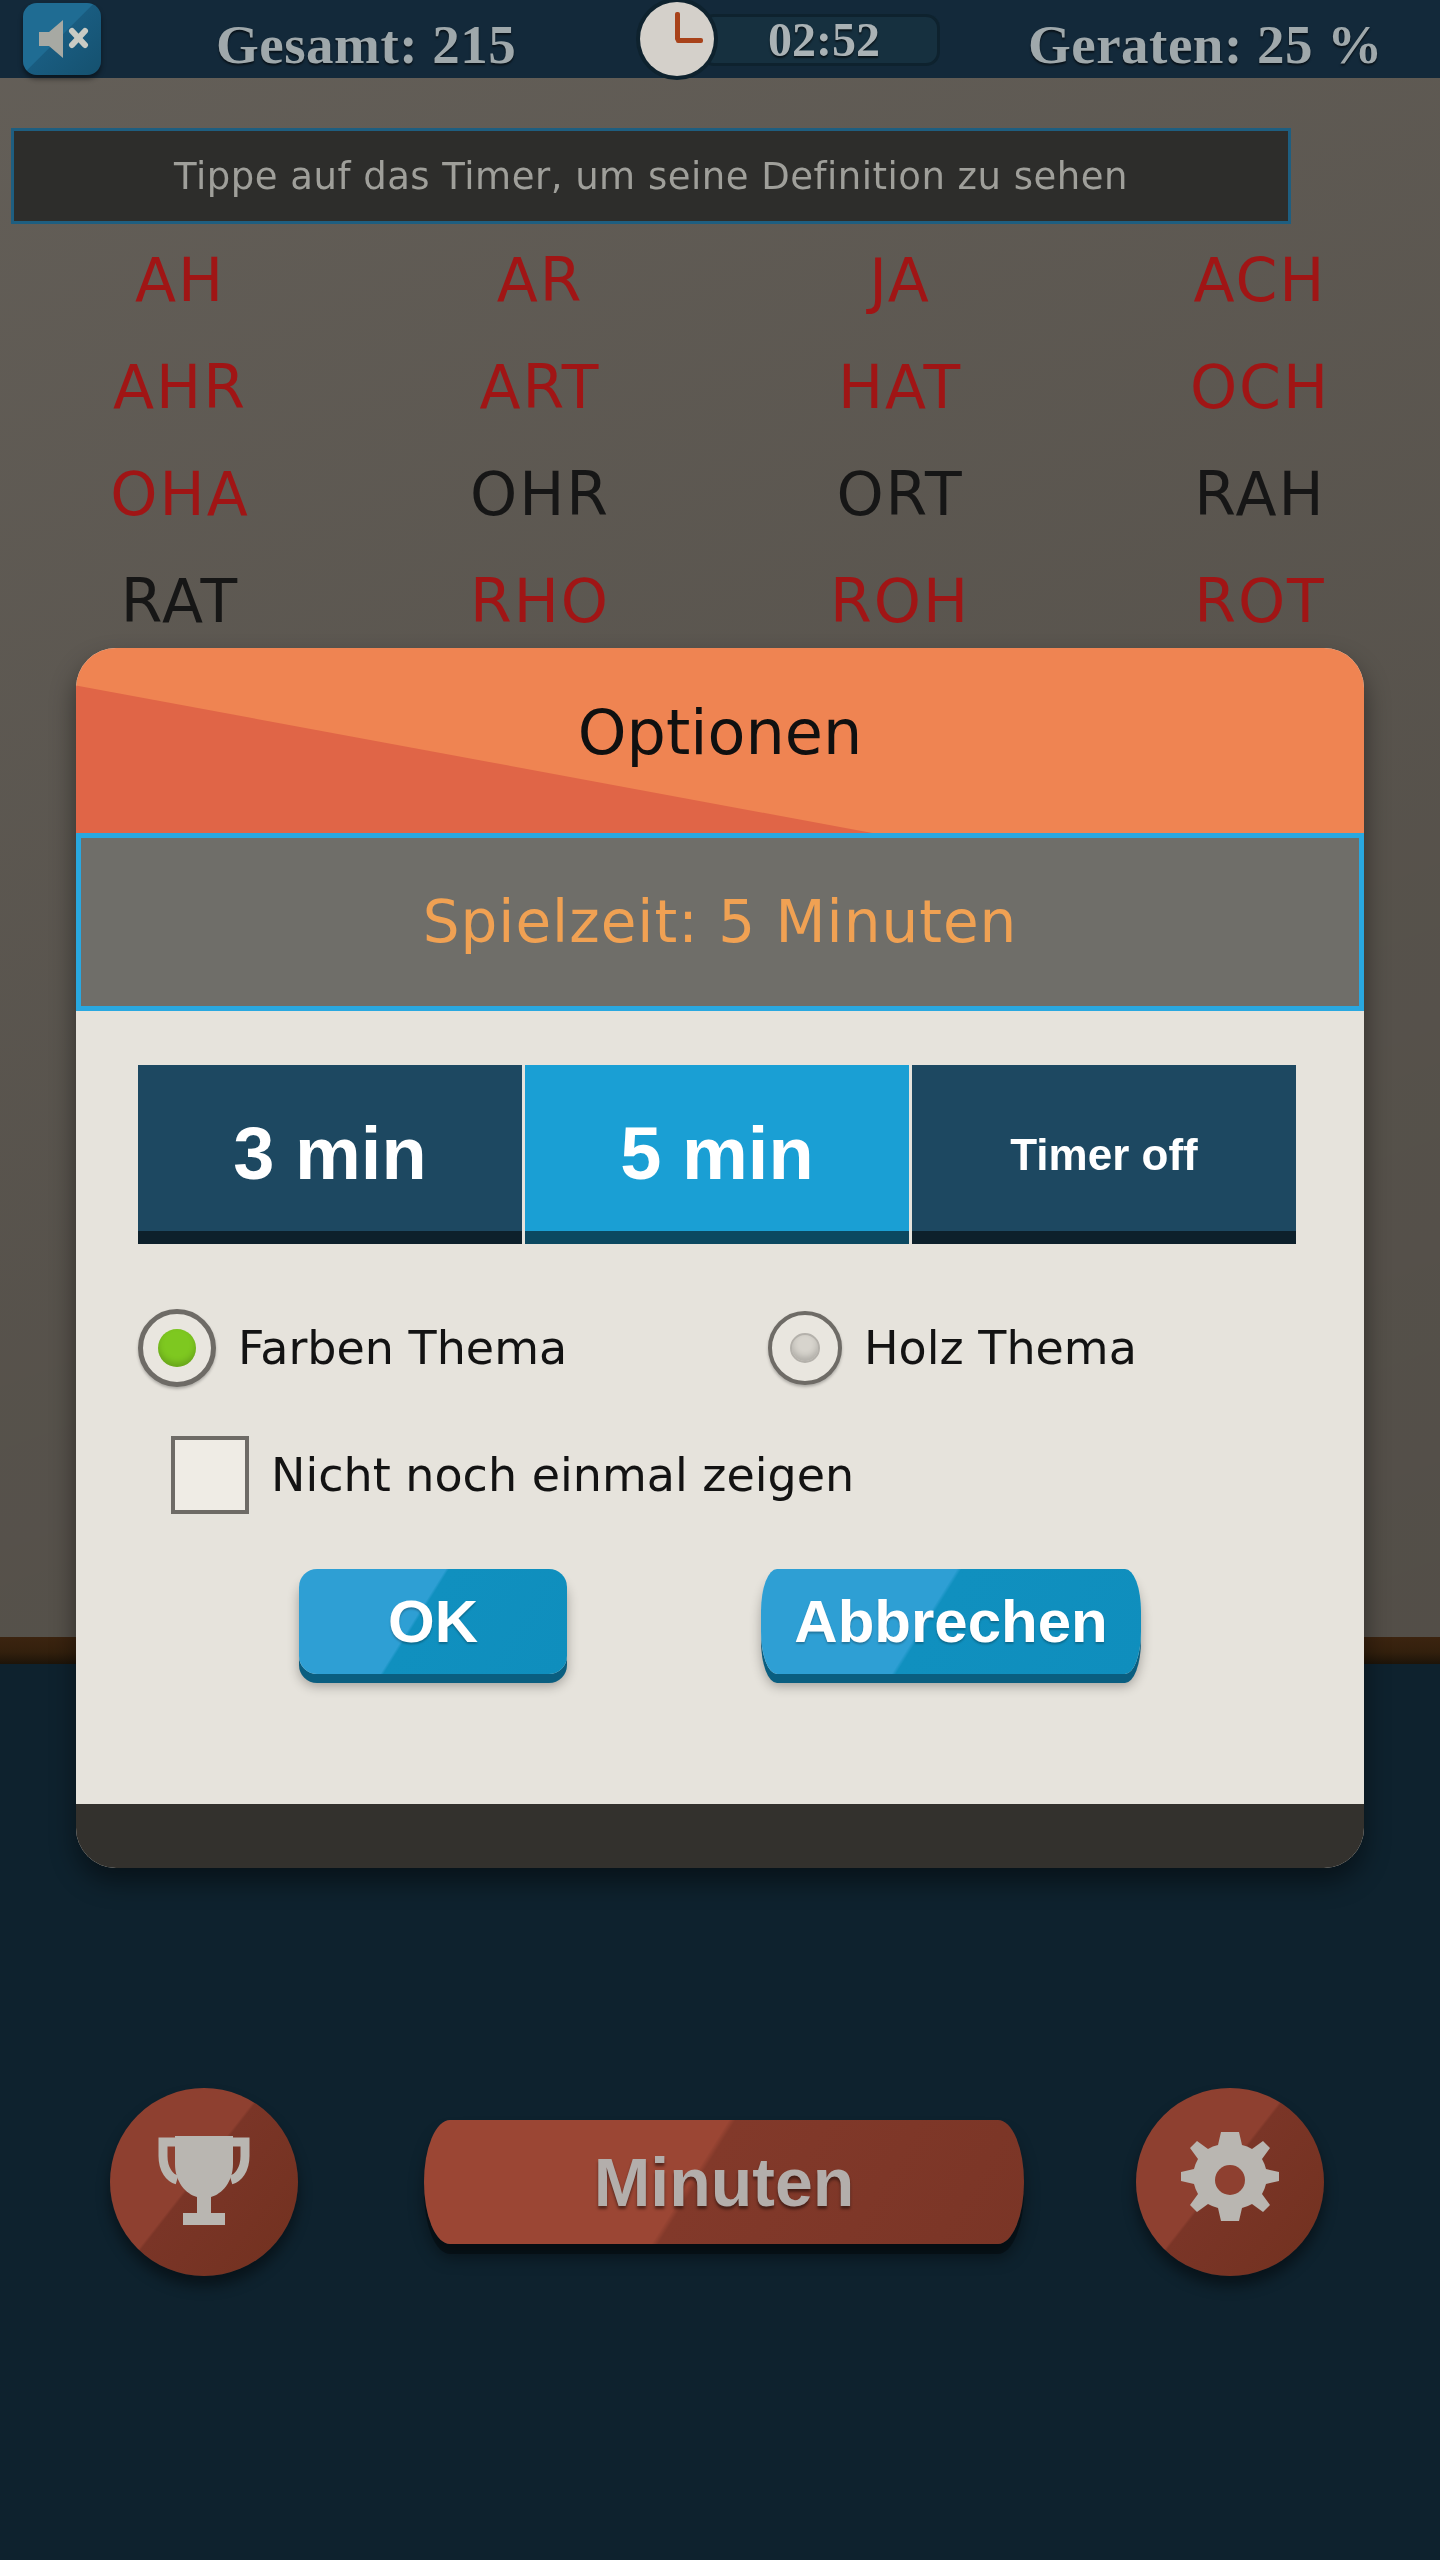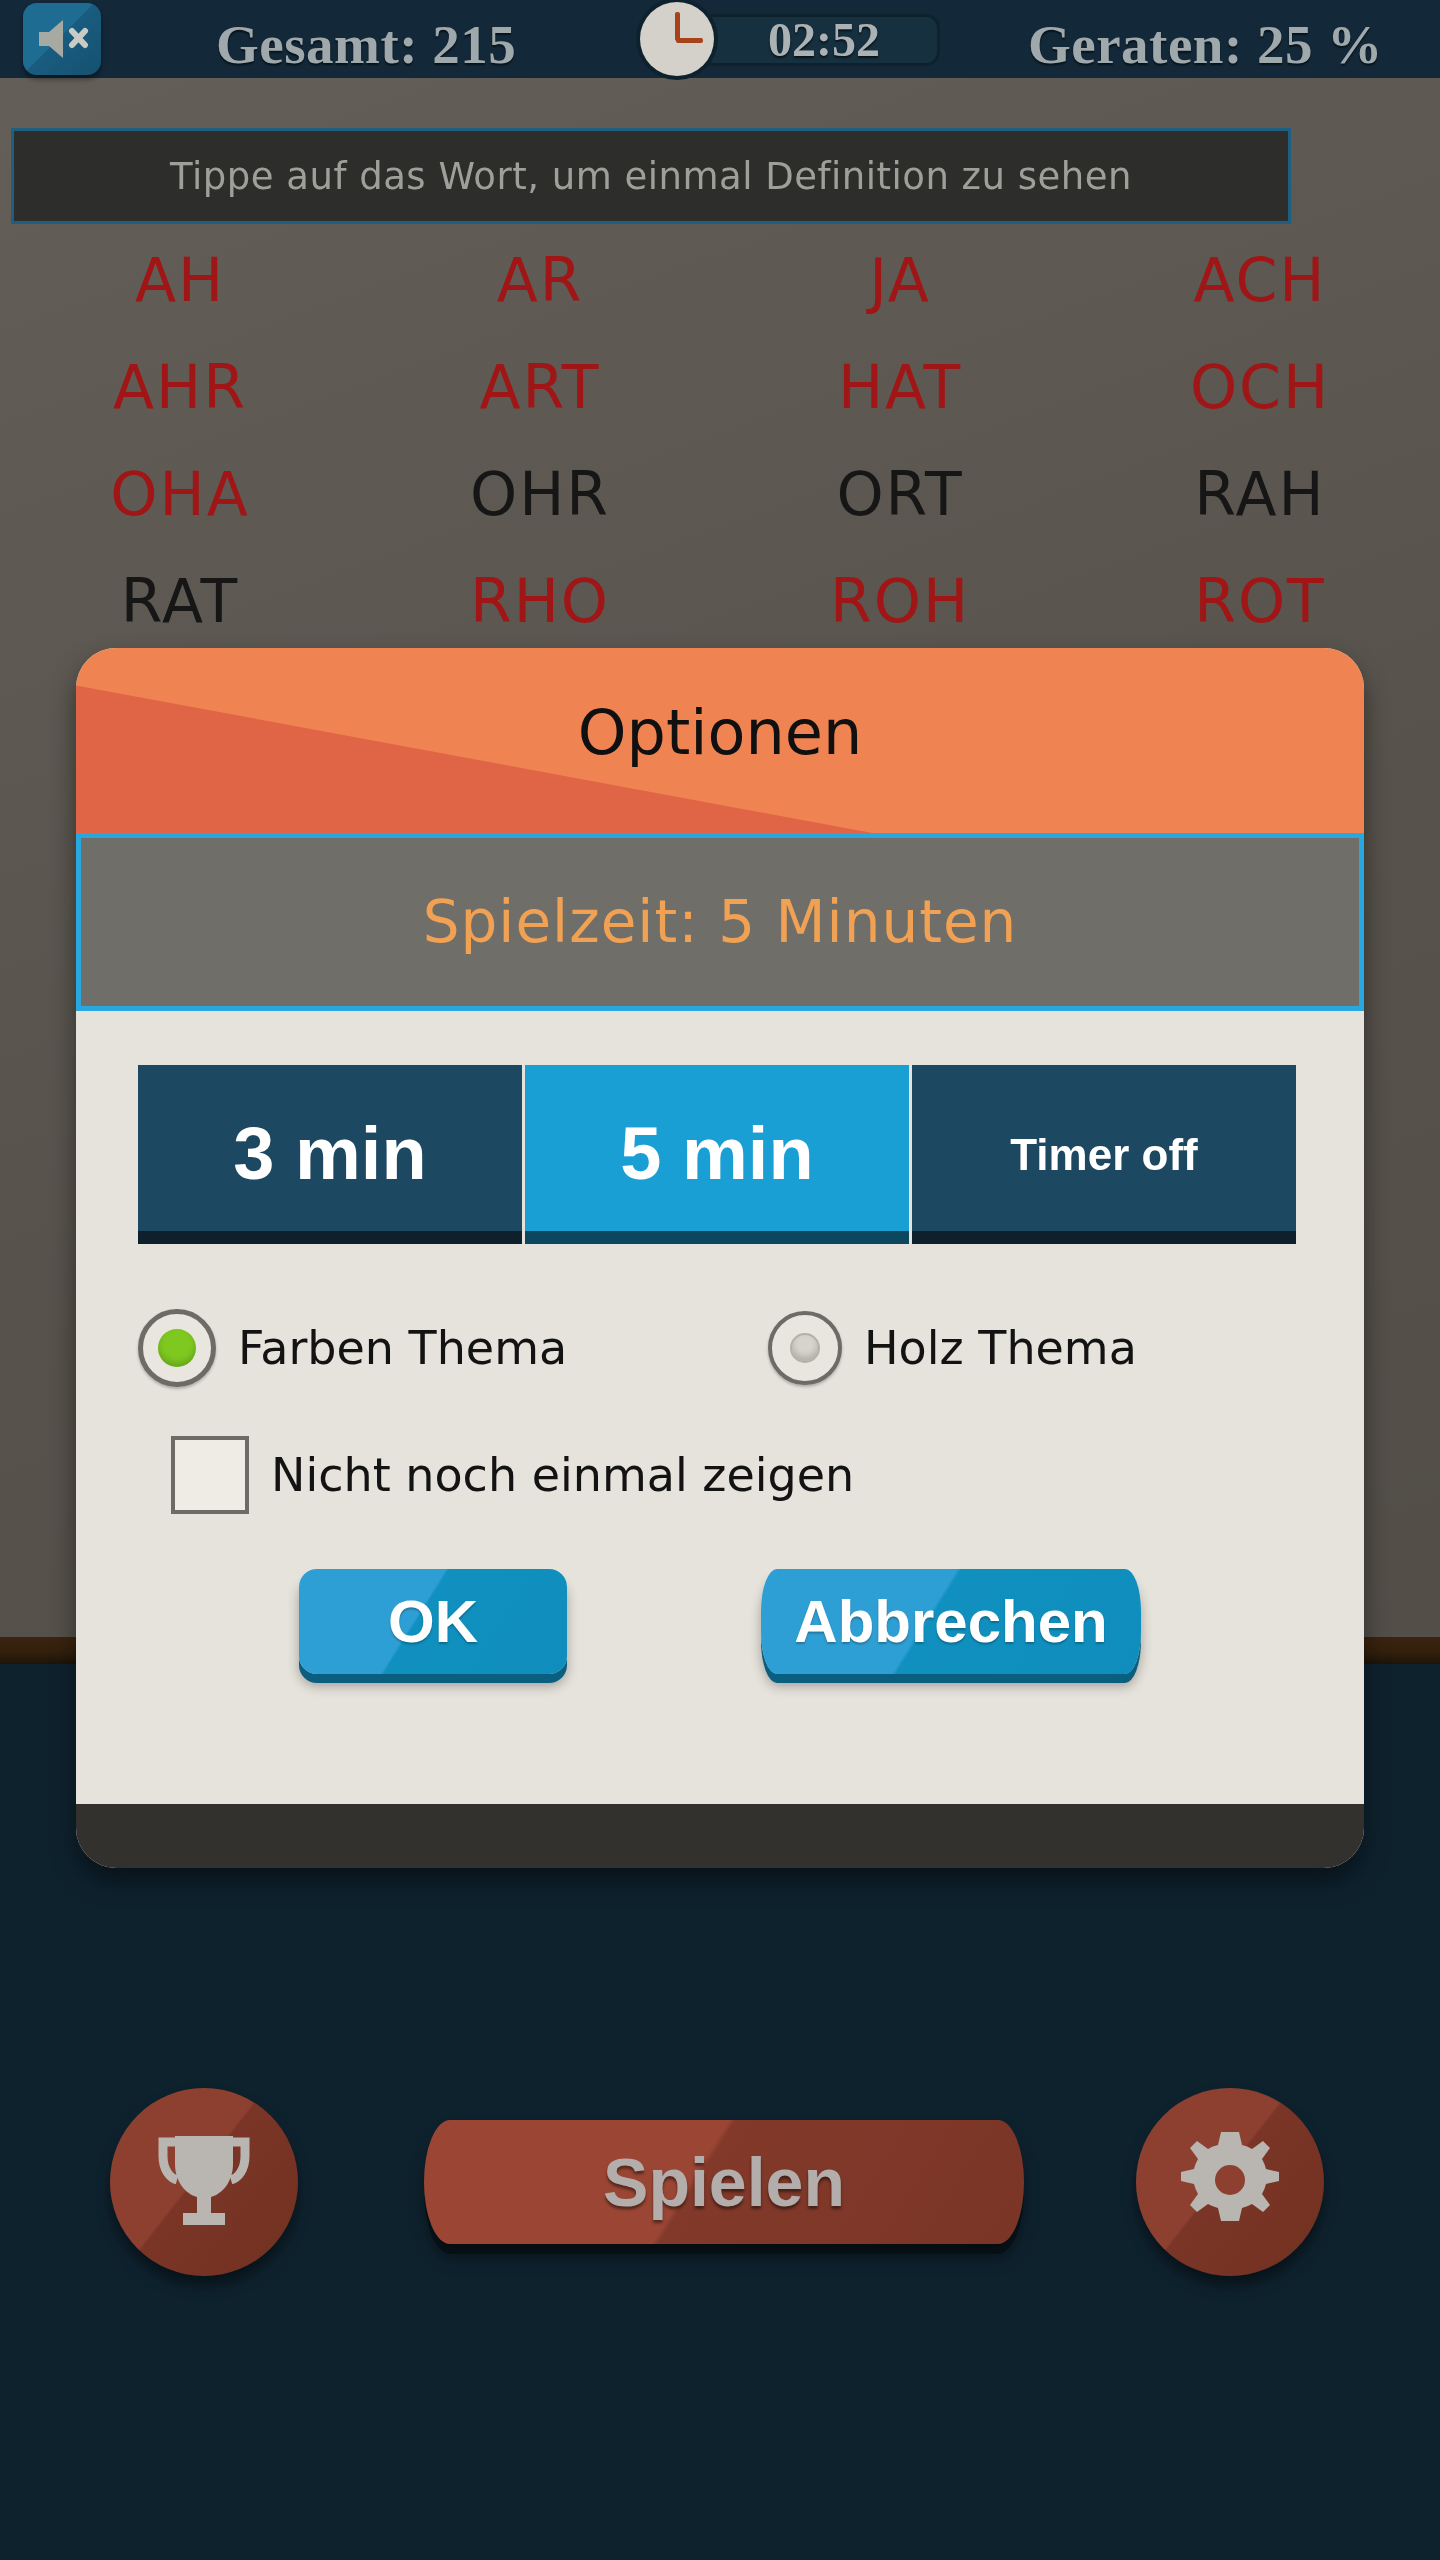--- a/index.html
+++ b/index.html
@@ -427,21 +427,21 @@
         <span class="hand-m"></span>
         <span class="hand-h"></span>
       </div>
       <div class="clock-time">02:52</div>
     </div>
 
     <div class="stat stat-guessed">Geraten: 25 %</div>
   </div>
 
   <div class="hintbar">
-    <span>Tippe auf das Wort, um einmal Definition zu sehen</span>
+    <span>Tippe auf das Timer, um seine Definition zu sehen</span>
   </div>
 
   <div class="grid">
     <div class="grid-row">
       <div class="grid-cell w-red">AH</div>
       <div class="grid-cell w-red">AR</div>
       <div class="grid-cell w-red">JA</div>
       <div class="grid-cell w-red">ACH</div>
     </div>
     <div class="grid-row">
@@ -518,21 +518,21 @@
     <div class="circle-btn trophy">
       <span>
         <svg width="94" height="104" viewBox="0 0 94 104">
           <path d="M18 8 h58 v28 c0 18 -11 30 -22 33 v16 h14 v12 H26 v-12 h14 V69 C29 66 18 54 18 36 Z" fill="#b9b6b1"></path>
           <path d="M18 14 H6 v14 c0 14 7 22 14 24" fill="none" stroke="#b9b6b1" stroke-width="9"></path>
           <path d="M76 14 H88 v14 c0 14 -7 22 -14 24" fill="none" stroke="#b9b6b1" stroke-width="9"></path>
         </svg>
       </span>
     </div>
 
-    <div class="play-btn">Spielen</div>
+    <div class="play-btn">Minuten</div>
 
     <div class="circle-btn gear">
       <span>
         <svg width="104" height="104" viewBox="0 0 104 104">
           <path fill="#b9b6b1" d="M52 4 l9 0 3 13 a36 36 0 0 1 10 4 l11 -8 7 7 -8 11 a36 36 0 0 1 4 10 l13 3 0 9 -13 3 a36 36 0 0 1 -4 10 l8 11 -7 7 -11 -8 a36 36 0 0 1 -10 4 l-3 13 -9 0 -9 0 -3 -13 a36 36 0 0 1 -10 -4 l-11 8 -7 -7 8 -11 a36 36 0 0 1 -4 -10 l-13 -3 0 -9 13 -3 a36 36 0 0 1 4 -10 l-8 -11 7 -7 11 8 a36 36 0 0 1 10 -4 l3 -13 Z"></path>
           <circle cx="52" cy="52" r="15" fill="#8e4030"></circle>
         </svg>
       </span>
     </div>
   </div>

